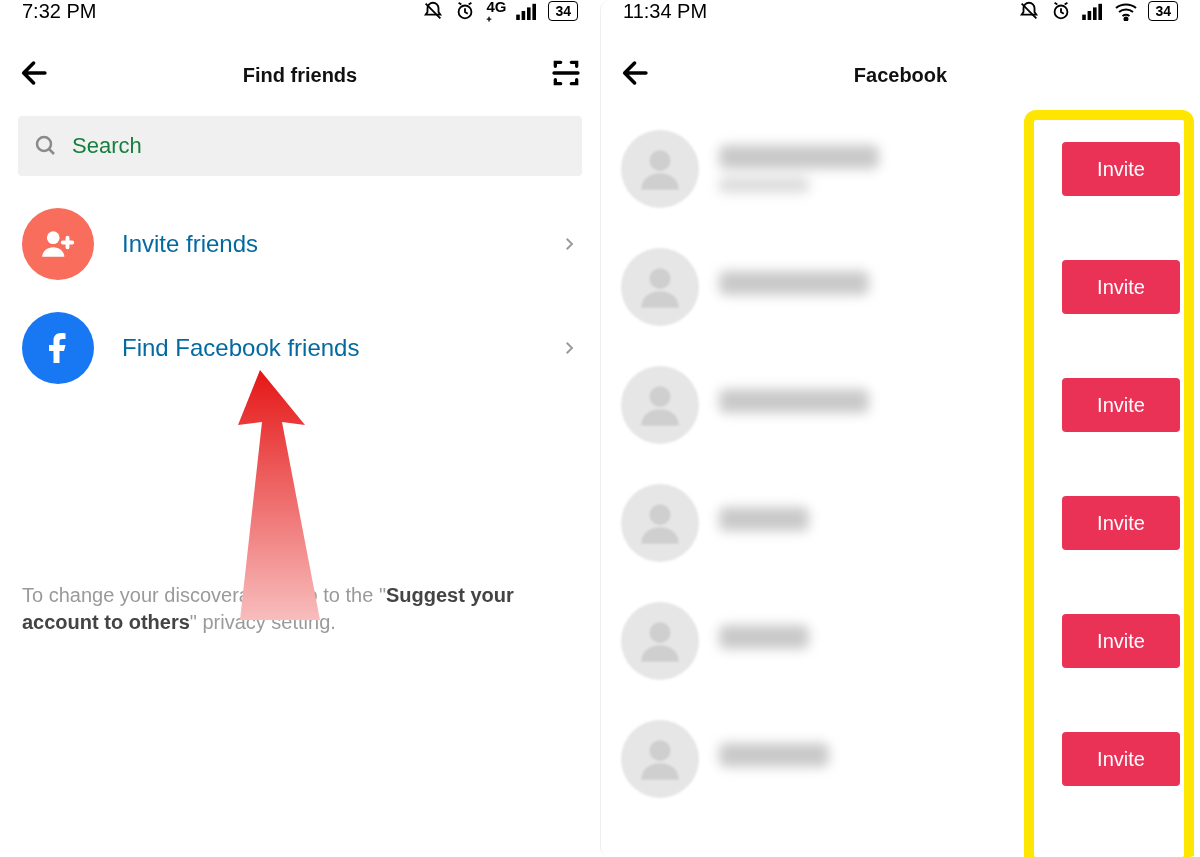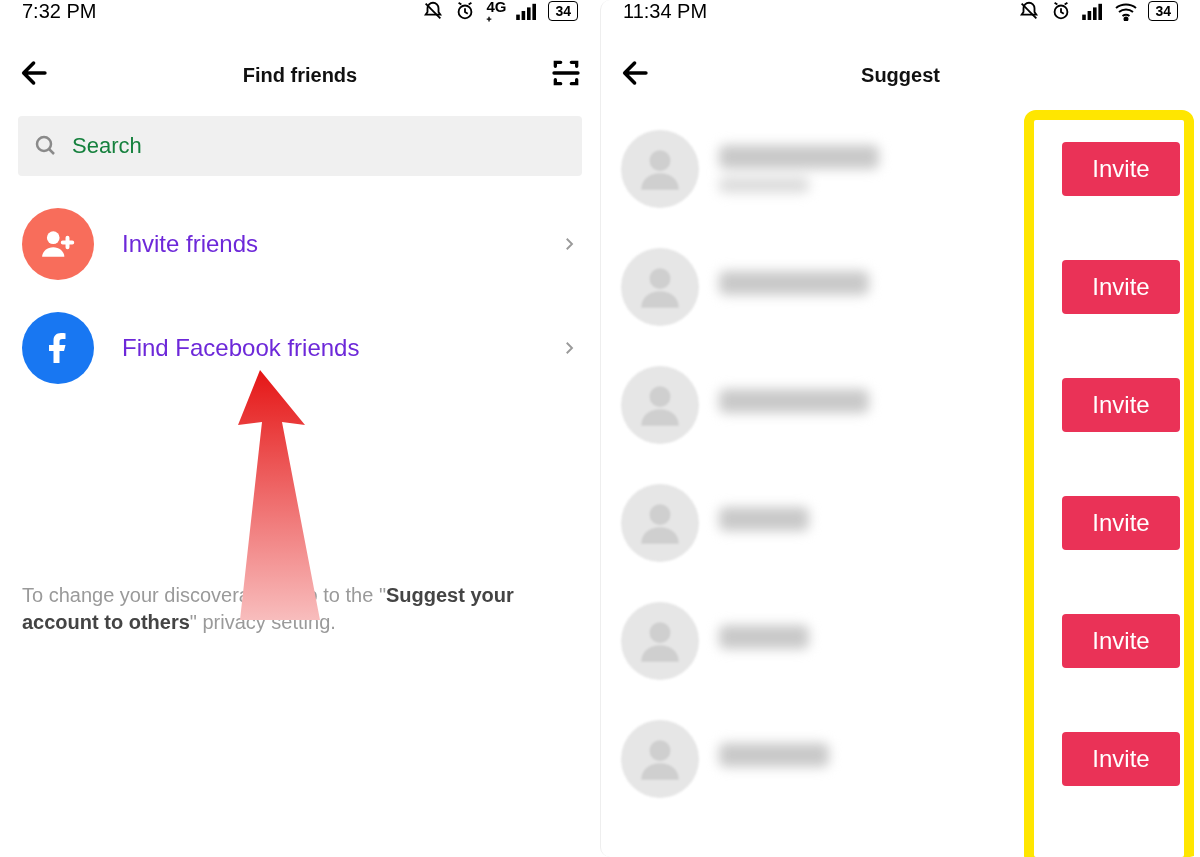--- a/index.html
+++ b/index.html
@@ -21,38 +21,38 @@
   .back { position:absolute; left:18px; top:50%; transform:translateY(-50%); }
   .scan { position:absolute; right:18px; top:50%; transform:translateY(-50%); }
 
   
   .searchbar { margin:6px 18px 18px 18px; height:60px; background:#f0f0f0; border-radius:4px; display:flex; align-items:center; padding:0 16px; gap:14px; }
   .searchbar .ph { color:#15803d; font-size:22px; }
 
   
   .optrow { display:flex; align-items:center; padding:14px 22px; gap:28px; position:relative; }
   .opt-icon { width:72px; height:72px; border-radius:50%; display:flex; align-items:center; justify-content:center; flex:0 0 72px; }
-  .opt-label { font-size:24px; color:#6d28d9; flex:1; }
+  .opt-label { font-size:24px; color:#0369a1; flex:1; }
   .chev { color:#9a9a9a; }
   .highlight-red { position:absolute; left:14px; right:14px; top:6px; bottom:6px; border:6px solid #e60000; border-radius:12px; pointer-events:none; }
 
   .footnote { position:absolute; left:22px; right:22px; top:582px; font-size:20px; color:#9a9a9a; line-height:1.35; }
   .footnote .strong { color:#444; font-weight:600; }
 
   
   .arrow-annot { position:absolute; left:170px; top:370px; pointer-events:none; }
 
   
   .contacts-area { position:absolute; left:0; right:0; top:110px; bottom:0; }
   .crow { display:flex; align-items:center; padding:14px 20px; gap:20px; height:118px; }
   .avatar { width:78px; height:78px; border-radius:50%; background:#e6e6e6; display:flex; align-items:center; justify-content:center; flex:0 0 78px; filter: blur(1px); }
   .c-text { flex:1; filter: blur(6px); }
   .c-name { width:160px; height:24px; background:#c9c9c9; border-radius:6px; margin-bottom:8px;}
   .c-sub  { width:100px; height:16px; background:#dcdcdc; border-radius:5px;}
-  .invite-btn { width:118px; height:54px; background:#ea3257; color:#fff; font-size:24px; font-weight:500; border:none; border-radius:4px; display:flex; align-items:center; justify-content:center; }
+  .invite-btn { width:118px; height:54px; background:#ea3257; color:#fff; font-size:20px; font-weight:500; border:none; border-radius:4px; display:flex; align-items:center; justify-content:center; }
   .yellow-box { position:absolute; right:6px; top:110px; bottom:-10px; width:170px; border:10px solid #ffe600; border-radius:12px; pointer-events:none; }
 
 </style>
 </head>
 <body>
 
 <div class="wrap">
 
   <div class="phone">
 
@@ -167,21 +167,21 @@
         <span class="battery">34</span>
       </span>
     </div>
 
     <div class="header">
       <span class="back">
         <svg width="34" height="34" viewBox="0 0 24 24" fill="none" stroke="#000" stroke-width="2.5" stroke-linecap="round" stroke-linejoin="round">
             <path d="M19 12H5M11 5l-7 7 7 7"></path>
           </svg>
       </span>
-      <span class="title">Suggest</span>
+      <span class="title">Facebook</span>
     </div>
 
     <div class="contacts-area" id="contacts-list">
         <div class="crow">
           <span class="avatar">
             <svg width="50" height="50" viewBox="0 0 24 24" fill="#cfcfcf">
               <circle cx="12" cy="8" r="5"></circle>
               <path d="M3 22c0-5 4-8 9-8s9 3 9 8H3z"></path>
             </svg>
           </span>

